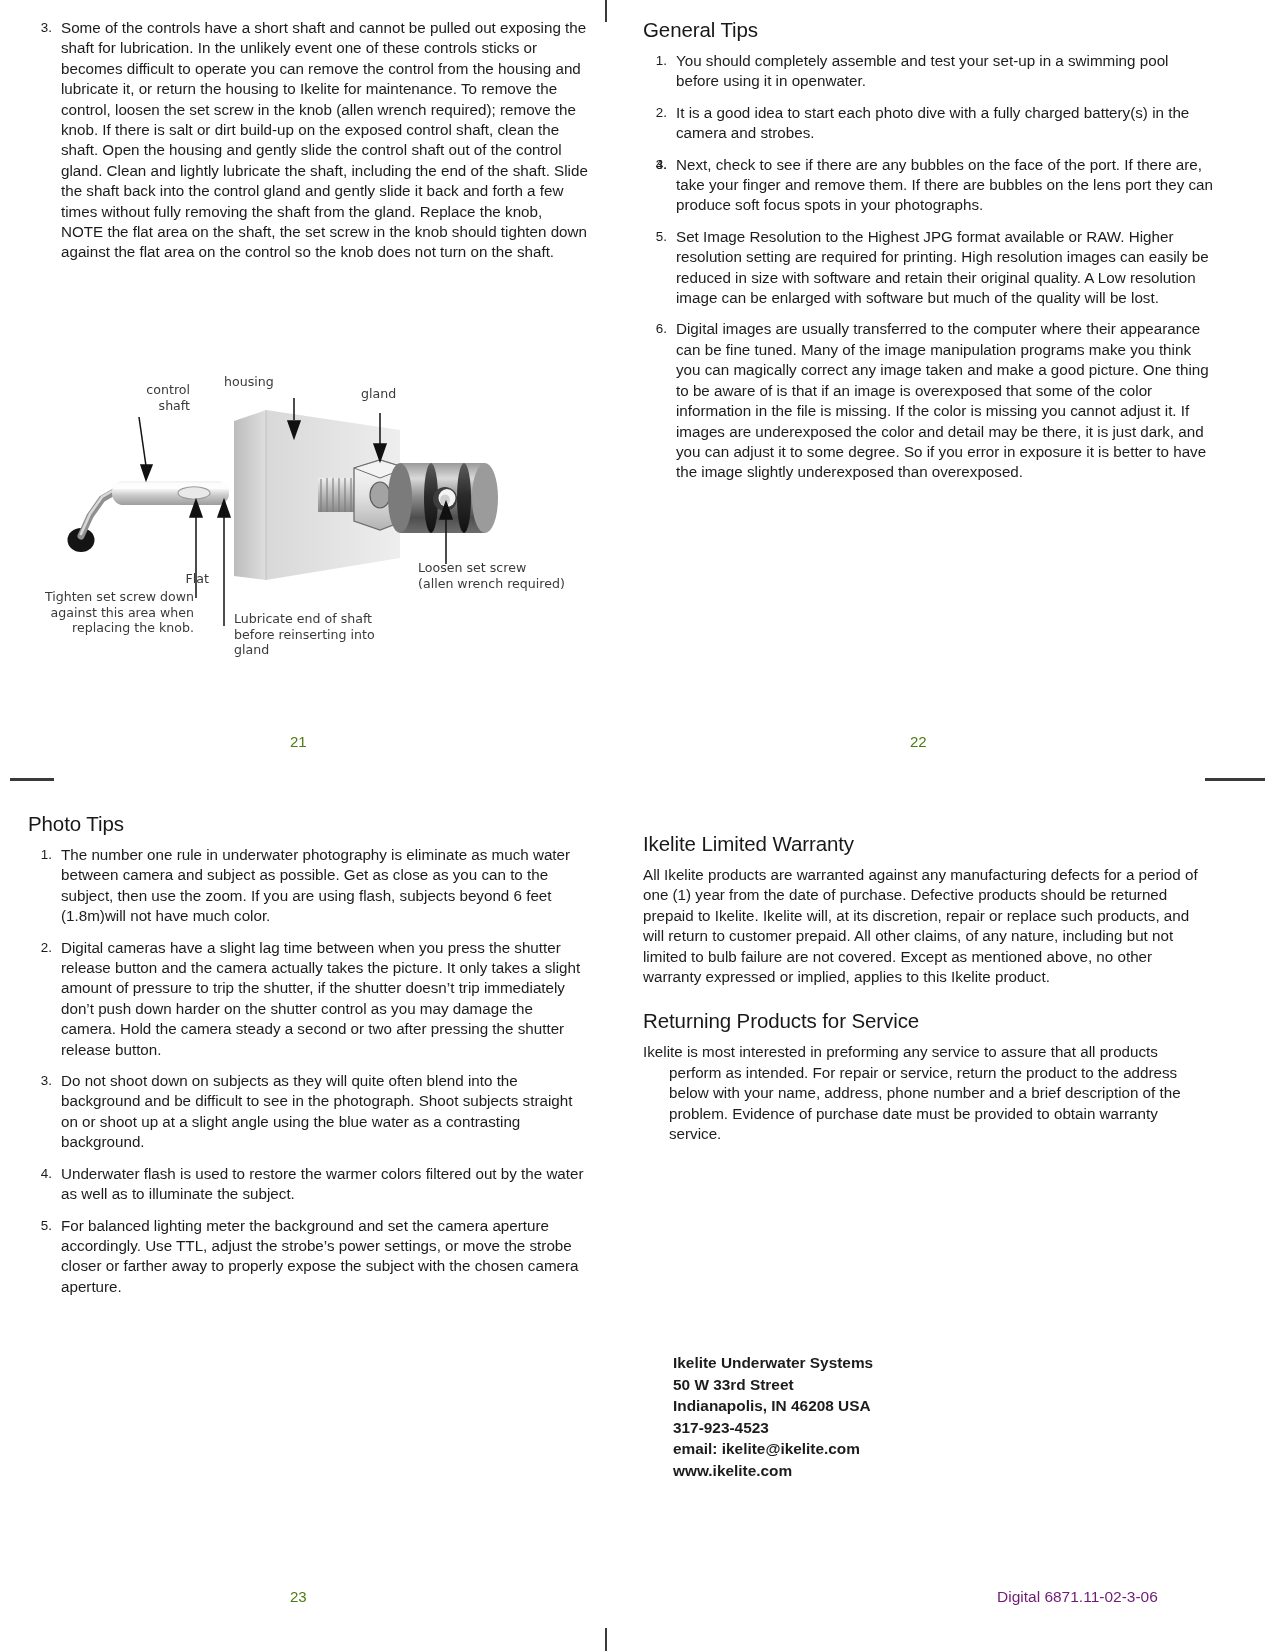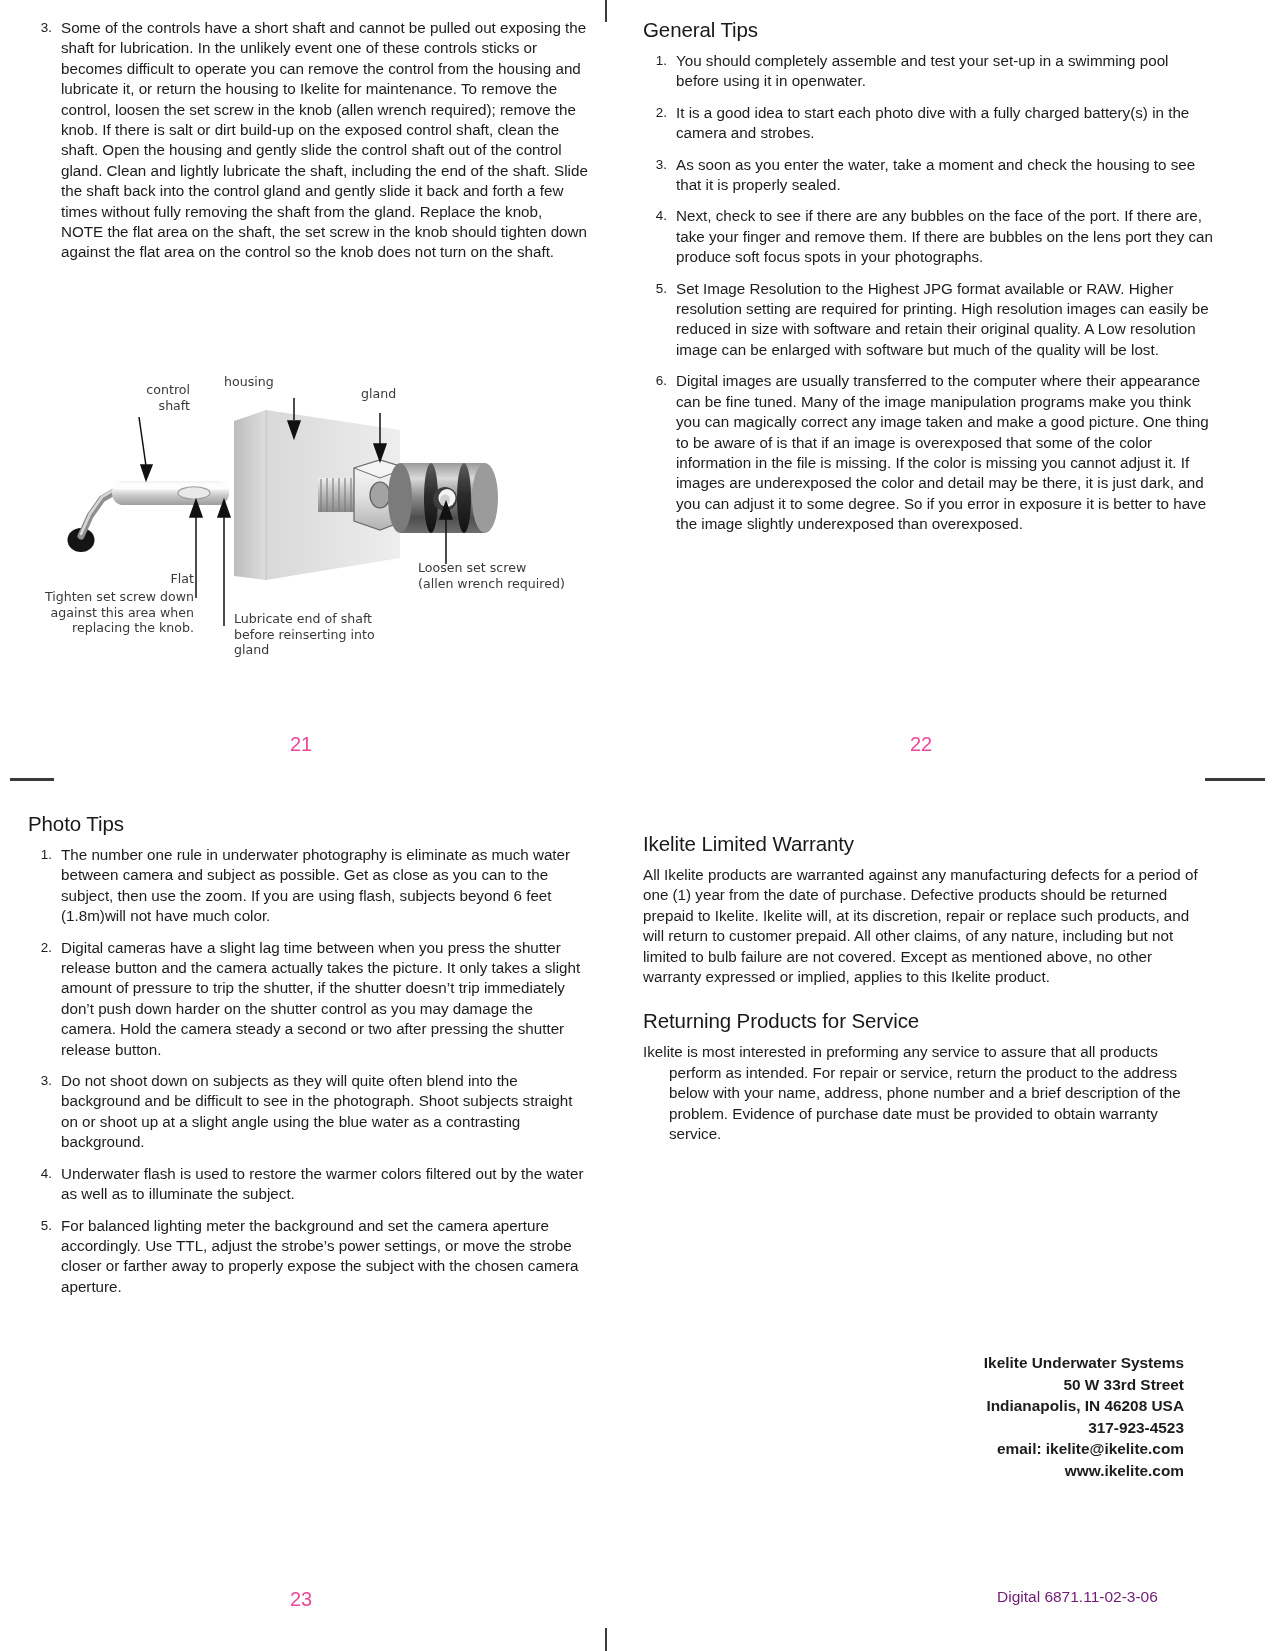--- a/index.html
+++ b/index.html
@@ -76,37 +76,37 @@
     margin: 0 0 14px 0;
   }
   p.body-text.hang {
     padding-left: 26px;
     text-indent: -26px;
   }
 
   
   .folio {
     position: absolute;
-    font-size: 20px;
-    color: #ec4899;
+    font-size: 15px;
+    color: #4d7c0f;
   }
 
   .doc-code {
     position: absolute;
     font-size: 15.5px;
     color: #701a75;
   }
 
   
   .address-block {
     position: absolute;
-    left: 614px;
+    left: 673px;
     top: 1352px;
     width: 570px;
-    text-align: right;
+    text-align: left;
     font-size: 15.4px;
     line-height: 21.5px;
     font-weight: bold;
     color: #1c1c1c;
   }
   .address-block div { white-space: nowrap; }
 
   
   .figure {
     position: absolute;
@@ -253,21 +253,21 @@
 
         <path d="M418 196 L418 150" fill="none"></path>
         <polygon points="418,134 412,151 424,151"></polygon>
       </g>
     </svg>
 
     <div class="fig-label ctr" style="left:62px; top:14px; width:100px;">control
 shaft</div>
     <div class="fig-label" style="left:196px; top:6px;">housing</div>
     <div class="fig-label" style="left:333px; top:18px;">gland</div>
-    <div class="fig-label rt" style="left:40px; top:203px; width:126px;">Flat</div>
+    <div class="fig-label rt" style="left:55px; top:203px; width:126px;">Flat</div>
     <div class="fig-label rt" style="left:10px; top:221px; width:156px;">Tighten set screw down
 against this area when
 replacing the knob.</div>
     <div class="fig-label" style="left:206px; top:243px; width:180px;">Lubricate end of shaft
 before reinserting into
 gland</div>
     <div class="fig-label" style="left:390px; top:192px; width:170px;">Loosen set screw
 (allen wrench required)</div>
   </div>
 
@@ -279,21 +279,20 @@
       <li>
         <span class="marker">1.</span>
         <span>You should completely assemble and test your set-up in a swimming pool before using it in openwater.</span>
       </li>
       <li>
         <span class="marker">2.</span>
         <span>It is a good idea to start each photo dive with a fully charged battery(s) in the camera and strobes.</span>
       </li>
       <li>
         <span class="marker">3.</span>
-        <span>As soon as you enter the water, take a moment and check the housing to see that it is properly sealed.</span>
       </li>
       <li>
         <span class="marker">4.</span>
         <span>Next, check to see if there are any bubbles on the face of the port. If there are, take your finger and remove them. If there are bubbles on the lens port they can produce soft focus spots in your photographs.</span>
       </li>
       <li>
         <span class="marker">5.</span>
         <span>Set Image Resolution to the Highest JPG format available or RAW. Higher resolution setting are required for printing. High resolution images can easily be reduced in size with software and retain their original quality. A Low resolution image can be enlarged with software but much of the quality will be lost.</span>
       </li>
       <li>

